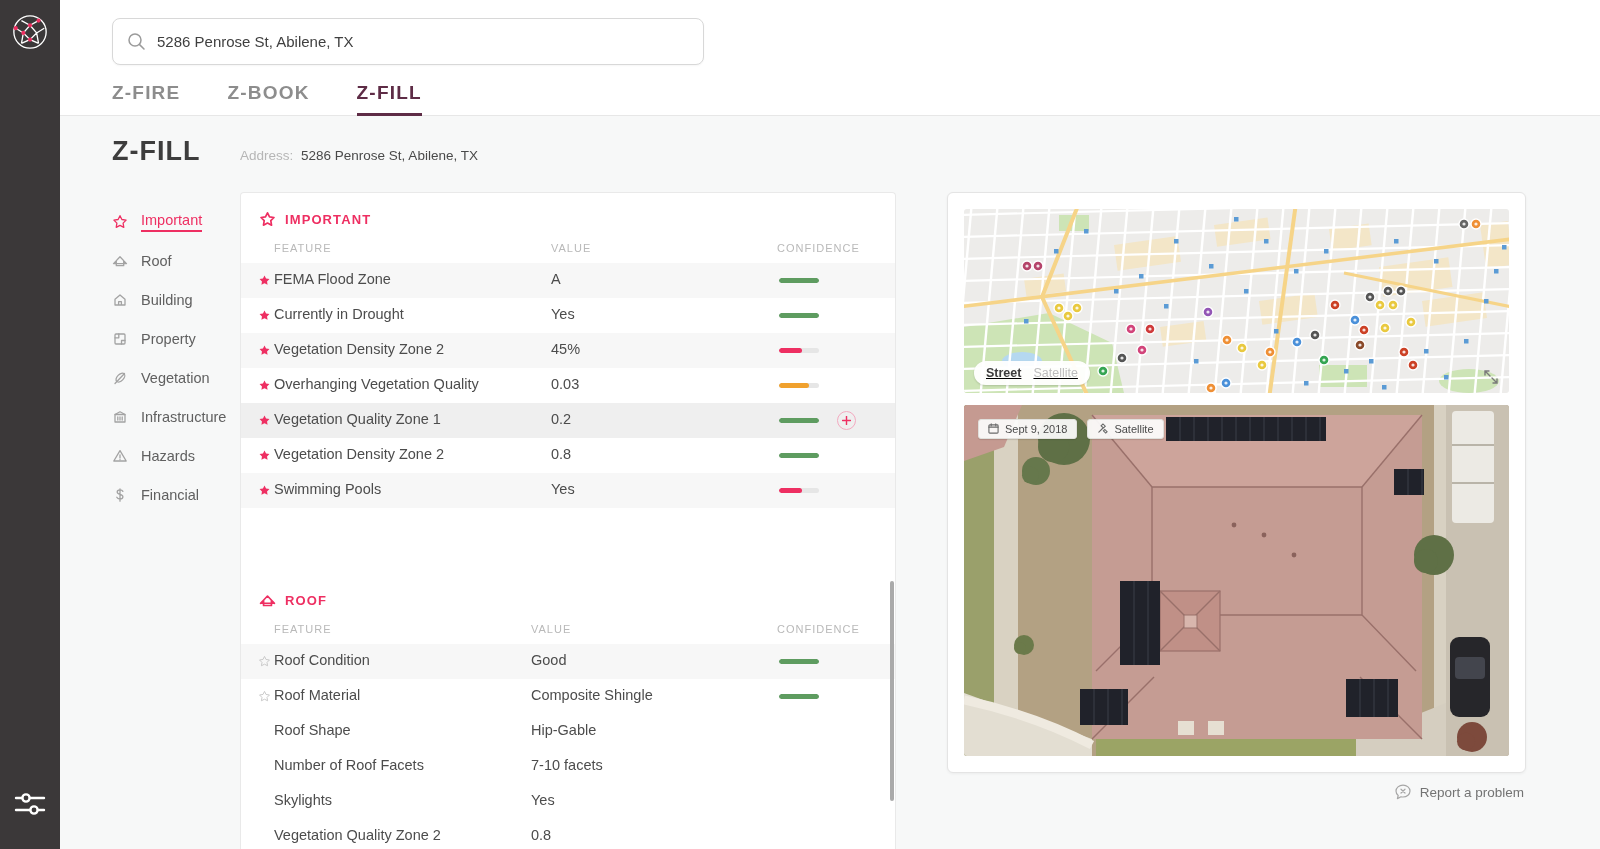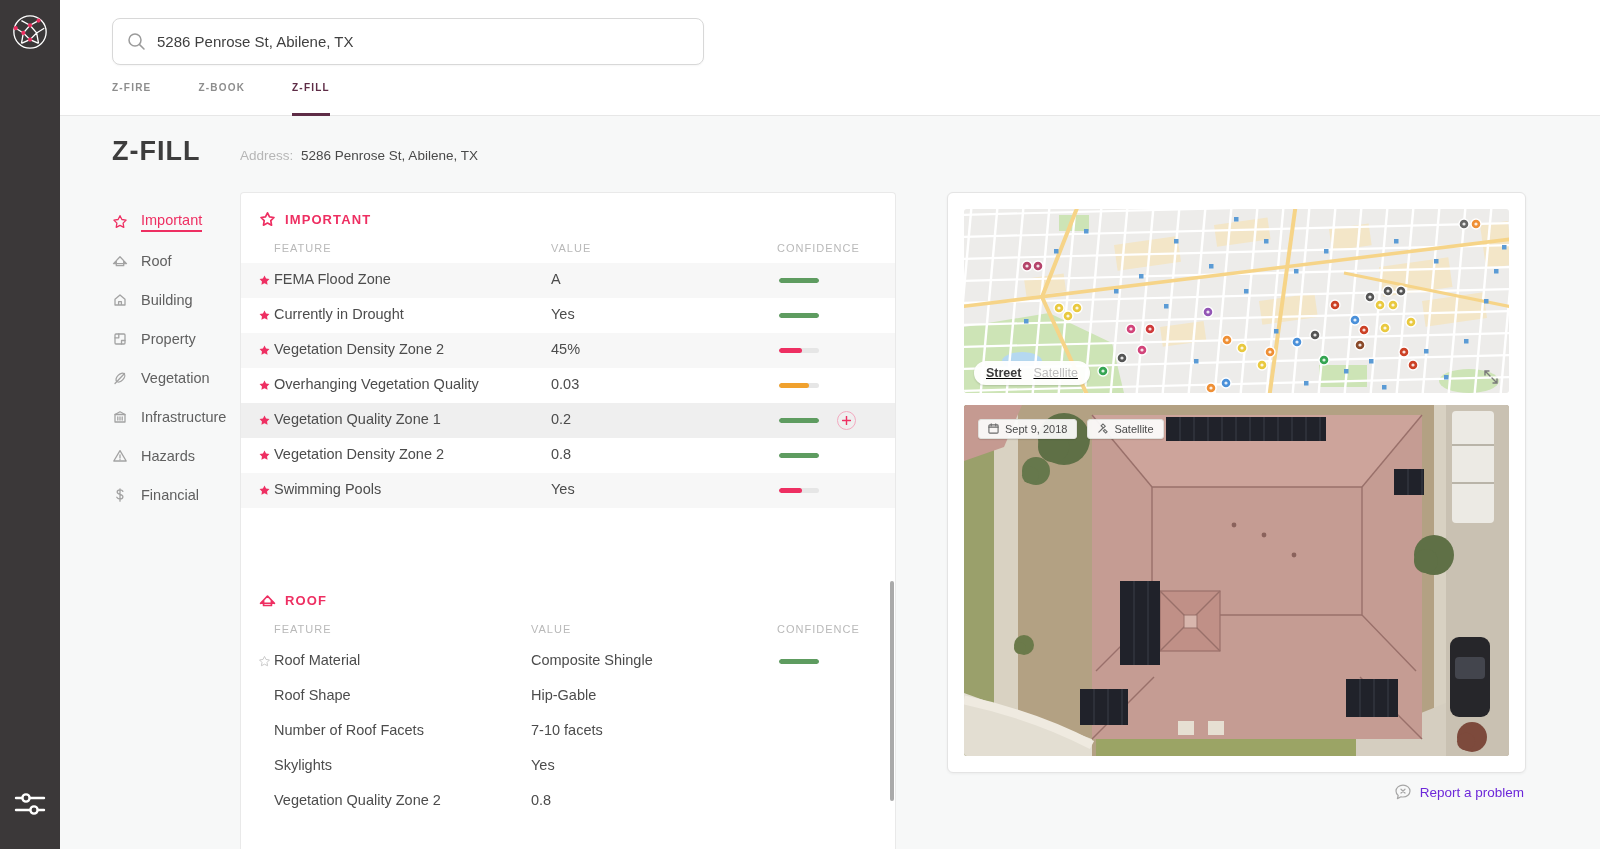--- a/index.html
+++ b/index.html
@@ -13,21 +13,21 @@
 
   
   .header{position:absolute;left:60px;top:0;width:1540px;height:115px;background:#fff;
     border-bottom:1px solid #e7e7e7;}
   .searchbox{position:absolute;left:52px;top:18px;width:590px;height:45px;background:#fff;
     border:1px solid #d8d8d8;border-radius:8px;box-shadow:0 1px 2px rgba(0,0,0,.04);}
   .searchbox .mag{position:absolute;left:14px;top:13px;width:19px;height:19px;color:#9b9b9b;}
   .searchbox input{position:absolute;left:42px;top:1px;width:530px;height:41px;border:none;outline:none;
     font-family:"Liberation Sans",sans-serif;font-size:15px;color:#3f3f3f;background:transparent;}
   .tabs{position:absolute;left:52px;bottom:-1px;height:34px;display:flex;}
-  .tab{margin-right:47px;font-size:10px;font-weight:700;letter-spacing:1.2px;color:#8d8d8d;
+  .tab{margin-right:47px;font-size:19px;font-weight:700;letter-spacing:1.2px;color:#8d8d8d;
     padding-bottom:14px;cursor:pointer;border-bottom:3px solid transparent;}
   .tab.active{color:#5e2c46;border-bottom-color:#5e2c46;}
 
   
   .page-title{position:absolute;left:112px;top:136px;font-size:27px;font-weight:700;
     letter-spacing:1px;color:#3d3d3d;}
   .addr{position:absolute;left:240px;top:148px;font-size:13.5px;}
   .addr .lbl{color:#b6b6b6;}
   .addr .val{color:#4a4a4a;margin-left:4px;}
 
@@ -95,21 +95,21 @@
   .expand{position:absolute;right:10px;bottom:8px;width:16px;height:16px;color:#7a7a7a;cursor:pointer;}
   .expand svg{width:100%;height:100%;fill:none;stroke:currentColor;stroke-width:1.4;stroke-linecap:round;}
   .sat-badges{position:absolute;left:14px;top:14px;display:flex;gap:10px;}
   .pill{display:flex;align-items:flex-start;gap:6px;background:rgba(252,252,252,.93);border:1px solid #e0e0dc;
     border-radius:3px;padding:3px 9px;font-size:11px;color:#4a4a4a;box-shadow:0 1px 1px rgba(0,0,0,.12);}
   .pill .picon{width:11px;height:11px;color:#6a6a6a;}
   .pill .picon svg{width:100%;height:100%;fill:none;stroke:currentColor;stroke-width:1.2;stroke-linecap:round;}
 
   
   .report{position:absolute;right:76px;top:783px;display:flex;align-items:center;gap:8px;
-    color:#6d28d9;font-size:13.5px;cursor:pointer;}
+    color:#737373;font-size:13.5px;cursor:pointer;}
   .report .ricon{width:18px;height:18px;color:#a6a6a6;}
   .report .ricon svg{width:100%;height:100%;fill:none;stroke:currentColor;stroke-width:1.2;
     stroke-linecap:round;stroke-linejoin:round;}
 </style>
 </head>
 <body>
 
 <div class="stage">
 
   <aside class="sidebar">
@@ -340,20 +340,32 @@
           <div class="sec-title">
             <span class="sicon"><svg viewBox="0 0 16 16">
                 <path d="M1.5 10.6 8 3.8l6.5 6.8 M4.3 7.7v5h7.4v-5 M1.5 10.6h13"></path>
               </svg></span>
             <h3>ROOF</h3>
           </div>
           <div class="cols">
             <span class="col-feature">FEATURE</span>
             <span class="col-value">VALUE</span>
             <span class="col-conf">CONFIDENCE</span>
+          </div>
+          <div class="trow shaded">
+            <span class="star outline">
+              <svg viewBox="0 0 16 16">
+                <path d="M8 1.7l1.9 3.8 4.2.6-3 3 .7 4.2L8 11.3l-3.8 2 .7-4.2-3-3 4.2-.6z"></path>
+              </svg>
+            </span>
+            <span class="feat">Roof Condition</span>
+            <span class="val">Good</span>
+            <span class="cbar">
+              <span class="fill" style="width: 100%; background: rgb(94, 156, 96); display: block;"></span>
+            </span>
           </div>
           <div class="trow">
             <span class="star outline">
               <svg viewBox="0 0 16 16">
                 <path d="M8 1.7l1.9 3.8 4.2.6-3 3 .7 4.2L8 11.3l-3.8 2 .7-4.2-3-3 4.2-.6z"></path>
               </svg>
             </span>
             <span class="feat">Roof Material</span>
             <span class="val">Composite Shingle</span>
             <span class="cbar">

